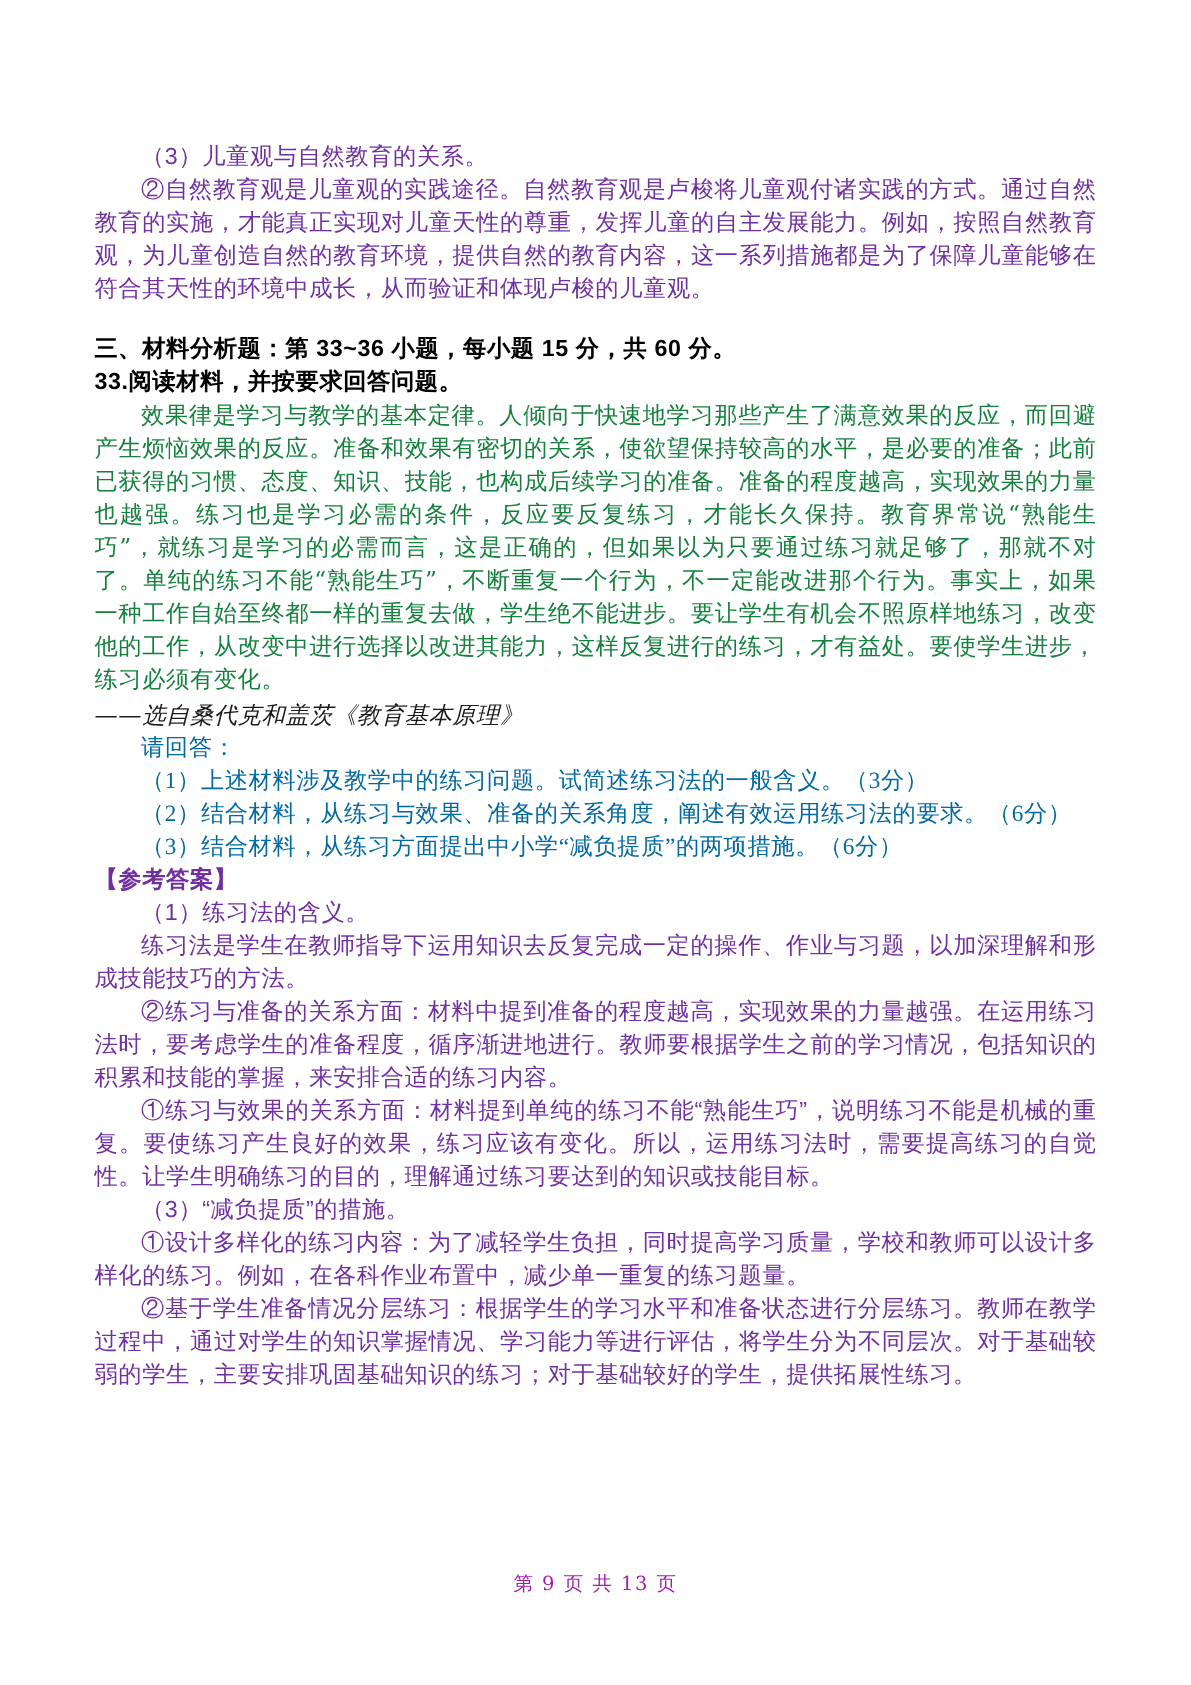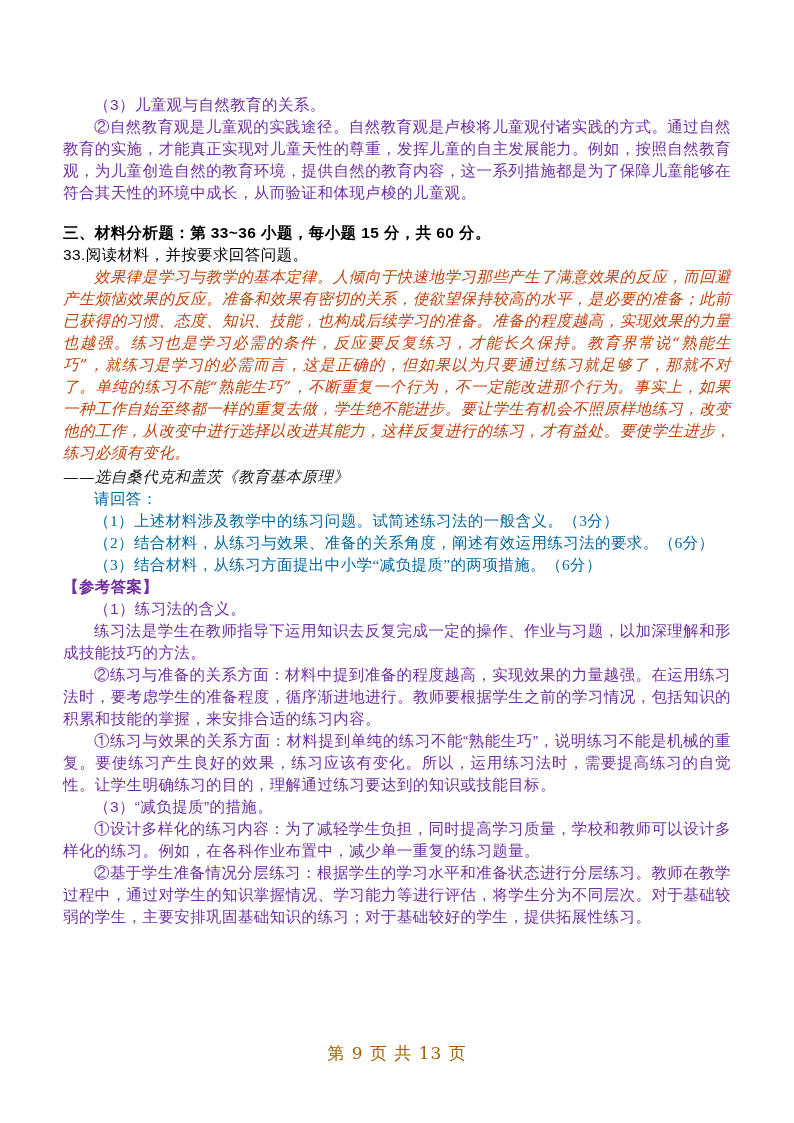--- a/index.html
+++ b/index.html
@@ -40,28 +40,27 @@
   }
   
   .sec-title {
     color: #000000;
     font-weight: bold;
     font-family: "Liberation Sans", sans-serif;
     margin-top: 18px;
   }
   .q-intro {
     color: #000000;
-    font-weight: normal;
+    font-weight: bold;
     font-family: "Liberation Sans", sans-serif;
   }
   
   .material {
-    color: #c2410c;
+    color: #15803d;
     font-family: "DejaVu Serif", "Liberation Serif", serif;
-    font-style: italic;
   }
   .attribution {
     text-align: left;
     color: #1a1a1a;
     font-family: "DejaVu Serif", "Liberation Serif", serif;
     font-style: italic;
     margin-top: 2px;
   }
   
   .question {
@@ -72,22 +71,22 @@
   .answer-header {
     color: #7030A0;
     font-weight: bold;
   }
   .footer {
     position: absolute;
     left: 0;
     bottom: 58px;
     width: 100%;
     text-align: center;
-    font-size: 17px;
-    color: #a16207;
+    font-size: 13px;
+    color: #a21caf;
     font-family: "DejaVu Serif", "Liberation Serif", serif;
     letter-spacing: 1px;
   }
 </style>
 </head>
 <body>
 
 <div class="page">
   <div class="content">
 

